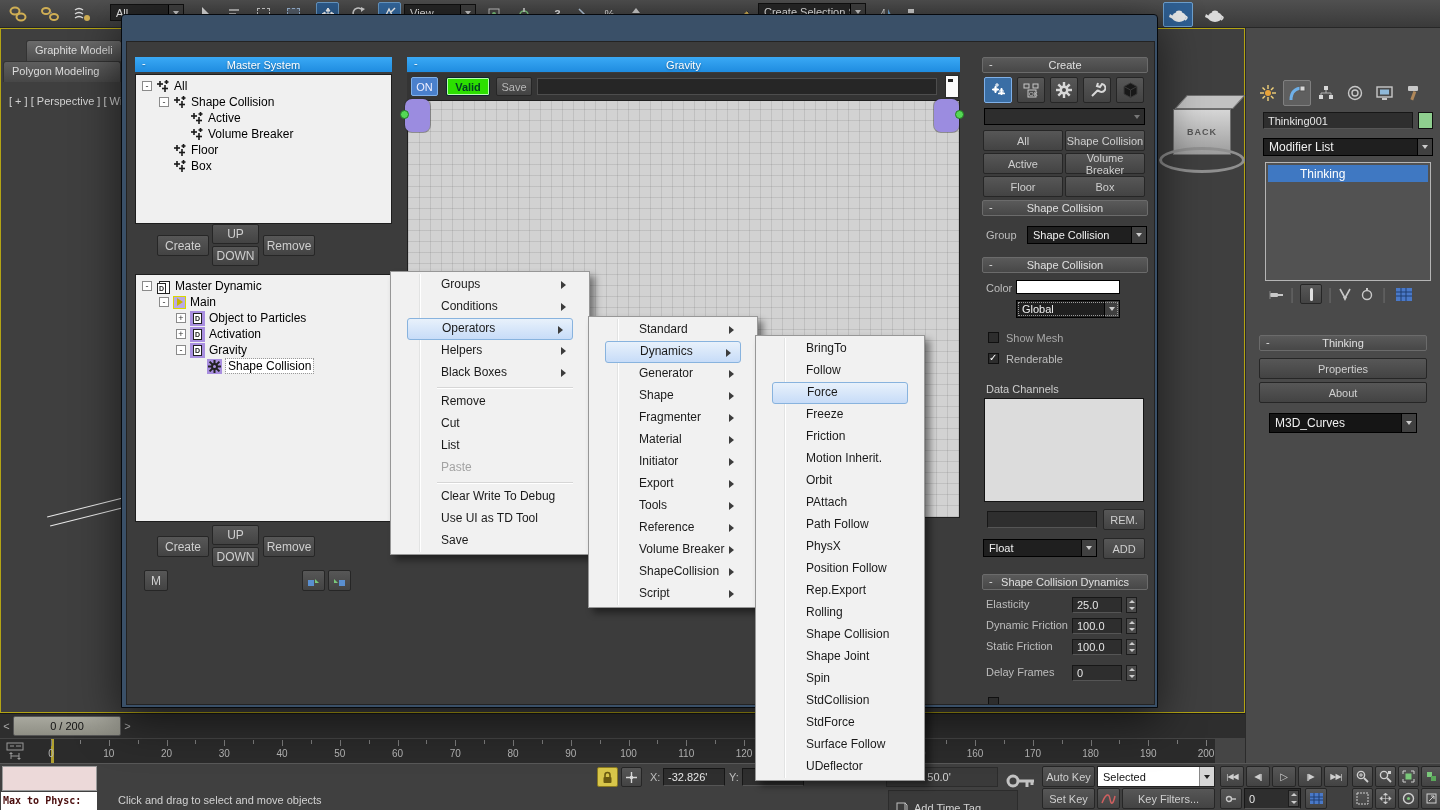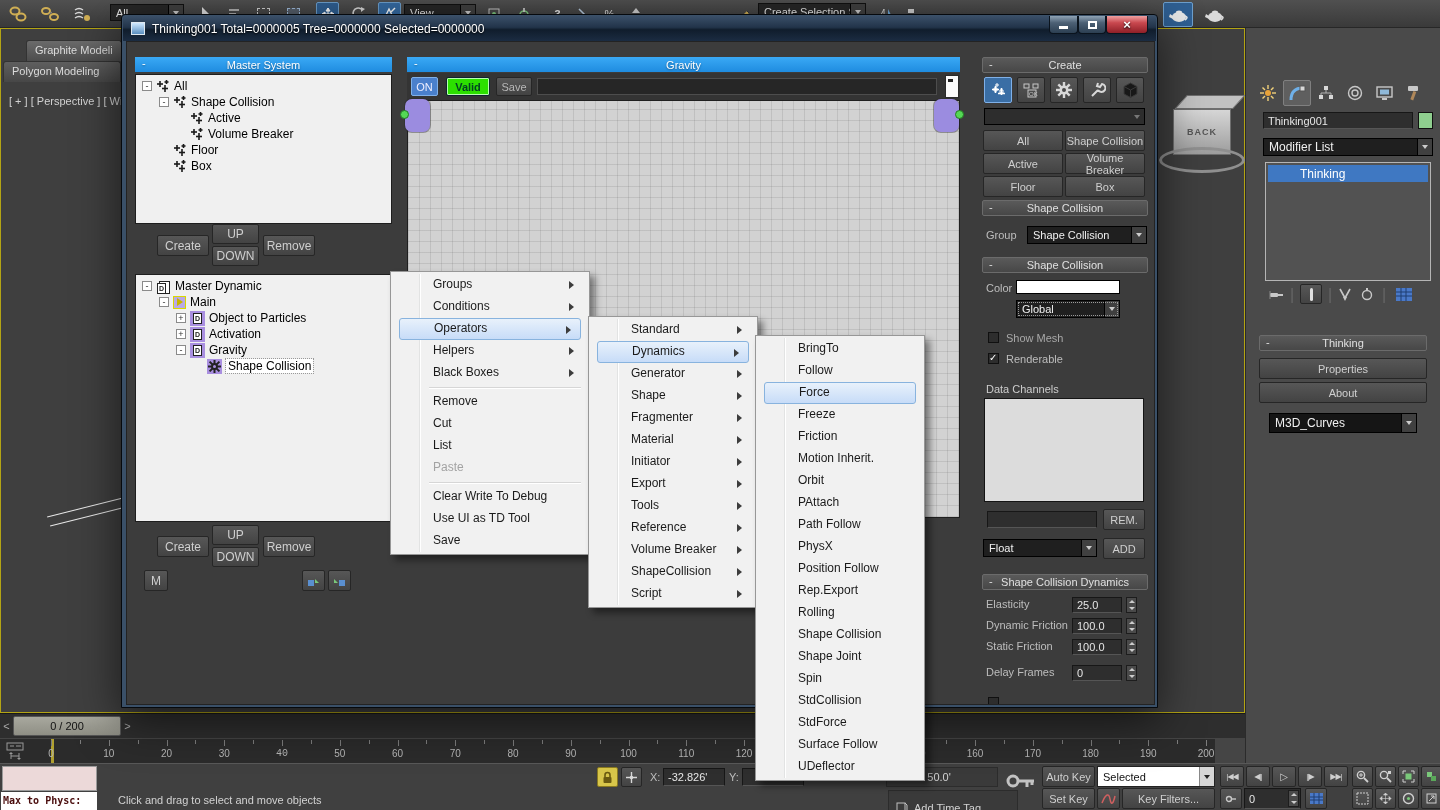--- a/index.html
+++ b/index.html
@@ -111,21 +111,21 @@
   .conn.l i{left:-5px}.conn.r i{right:-5px}
   #tpnode{position:absolute;background:#b46fd6;border:2px solid #151515;border-radius:6px}
   #tplabel{position:absolute;left:5px;top:3px;right:5px;height:17px;background:#fff;border:1px solid #333;border-radius:9px;
      font-size:12px;color:#000;text-align:center;line-height:15px}
   #tplabel i{position:absolute;width:8px;height:8px;border-radius:50%;background:#46c846;border:1px solid #1d6b1d;top:3px}
   #tplabel i.l{left:-2px}#tplabel i.r{right:-2px}
   #tpsub{position:absolute;right:8px;bottom:3px;font-size:11px;color:#101010}
 
   
   .menu{position:absolute;background:#f1f1f1;border:1px solid #979797;box-shadow:5px 5px 7px rgba(0,0,0,.45);
-     padding:2px 6px;z-index:200;font-size:12px;color:#1a1a1a}
+     padding:2px 14px;z-index:200;font-size:12px;color:#1a1a1a}
   .menu::before{content:"";position:absolute;left:28px;top:2px;bottom:2px;width:1px;background:#e2e3e3;box-shadow:1px 0 0 #fff}
   .menu-item{position:relative;height:22px;line-height:21px;padding-left:36px;white-space:nowrap}
   .menu-item.hl{background:linear-gradient(#e8f1fb,#c7dcf8);border:1px solid #88b3de;border-radius:3px;
      margin:0 2px;padding-left:34px;line-height:19px}
   .menu-item.dis{color:#a3a3a3}
   .mi-arrow{position:absolute;right:9px;top:7px;border-left:5px solid #3c3c3c;border-top:4px solid transparent;border-bottom:4px solid transparent}
   .menu-sep{height:7px;position:relative}
   .menu-sep::after{content:"";position:absolute;left:32px;right:2px;top:3px;height:1px;background:#d6d6d6;box-shadow:0 1px 0 #fff}
 
   svg{display:block}
@@ -431,21 +431,21 @@
         <div class="tick" style="left: 108.75px; height: 6px;"></div>
         <div class="ticknum" style="left: 108.75px;">10</div>
         <div class="tick" style="left: 137.625px; height: 4px;"></div>
         <div class="tick" style="left: 166.5px; height: 6px;"></div>
         <div class="ticknum" style="left: 166.5px;">20</div>
         <div class="tick" style="left: 195.375px; height: 4px;"></div>
         <div class="tick" style="left: 224.25px; height: 6px;"></div>
         <div class="ticknum" style="left: 224.25px;">30</div>
         <div class="tick" style="left: 253.125px; height: 4px;"></div>
         <div class="tick" style="left: 282px; height: 6px;"></div>
-        <div class="ticknum" style="left: 282px; font-family: Liberation Mono, monospace;">40</div>
+        <div class="ticknum" style="left: 282px;">40</div>
         <div class="tick" style="left: 310.875px; height: 4px;"></div>
         <div class="tick" style="left: 339.75px; height: 6px;"></div>
         <div class="ticknum" style="left: 339.75px;">50</div>
         <div class="tick" style="left: 368.625px; height: 4px;"></div>
         <div class="tick" style="left: 397.5px; height: 6px;"></div>
         <div class="ticknum" style="left: 397.5px;">60</div>
         <div class="tick" style="left: 426.375px; height: 4px;"></div>
         <div class="tick" style="left: 455.25px; height: 6px;"></div>
         <div class="ticknum" style="left: 455.25px;">70</div>
         <div class="tick" style="left: 484.125px; height: 4px;"></div>
@@ -624,33 +624,20 @@
     </button>
     <button class="btn" style="left:1421px;top:24px;width:21px;height:21px">
       <svg width="13" height="13">
           <rect x="2" y="2" width="9" height="9" fill="none" stroke="#d0d0d0"></rect>
           <path d="M4 9l5-5M9 4h-3M9 4v3" stroke="#d0d0d0"></path>
         </svg>
     </button>
   </div>
 
   <div id="dialog">
-    <div id="dlgtitle">
-      <span style="width:14px;height:13px;background:linear-gradient(#cfe8ff,#5a8fc0);border:1px solid #dfe8f0;flex:none"></span>
-      <span>Thinking001  Total=0000005  Tree=0000000  Selected=0000000</span>
-      <span class="winbtns">
-        <span class="winbtn" style="width:29px">
-            <span style="width:9px;height:3px;background:#fff;margin-top:5px"></span>
-          </span>
-        <span class="winbtn" style="width:28px">
-            <span style="width:9px;height:8px;border:2px solid #fff"></span>
-          </span>
-        <span class="winbtn close" style="width:42px;color:#fff;font-size:13px;font-weight:bold">×</span>
-      </span>
-    </div>
     <div id="dlgclient">
 
       <div class="bluehdr" style="left:8px;top:15px;width:257px">
         <span class="minus">-</span>
         <span>Master System</span>
       </div>
       <div class="tree" style="left:8px;top:32px;width:257px;height:150px">
           <div class="tree-row" style="padding-left: 6px;">
             <span class="exp">-</span>
             <span class="ic icp">

